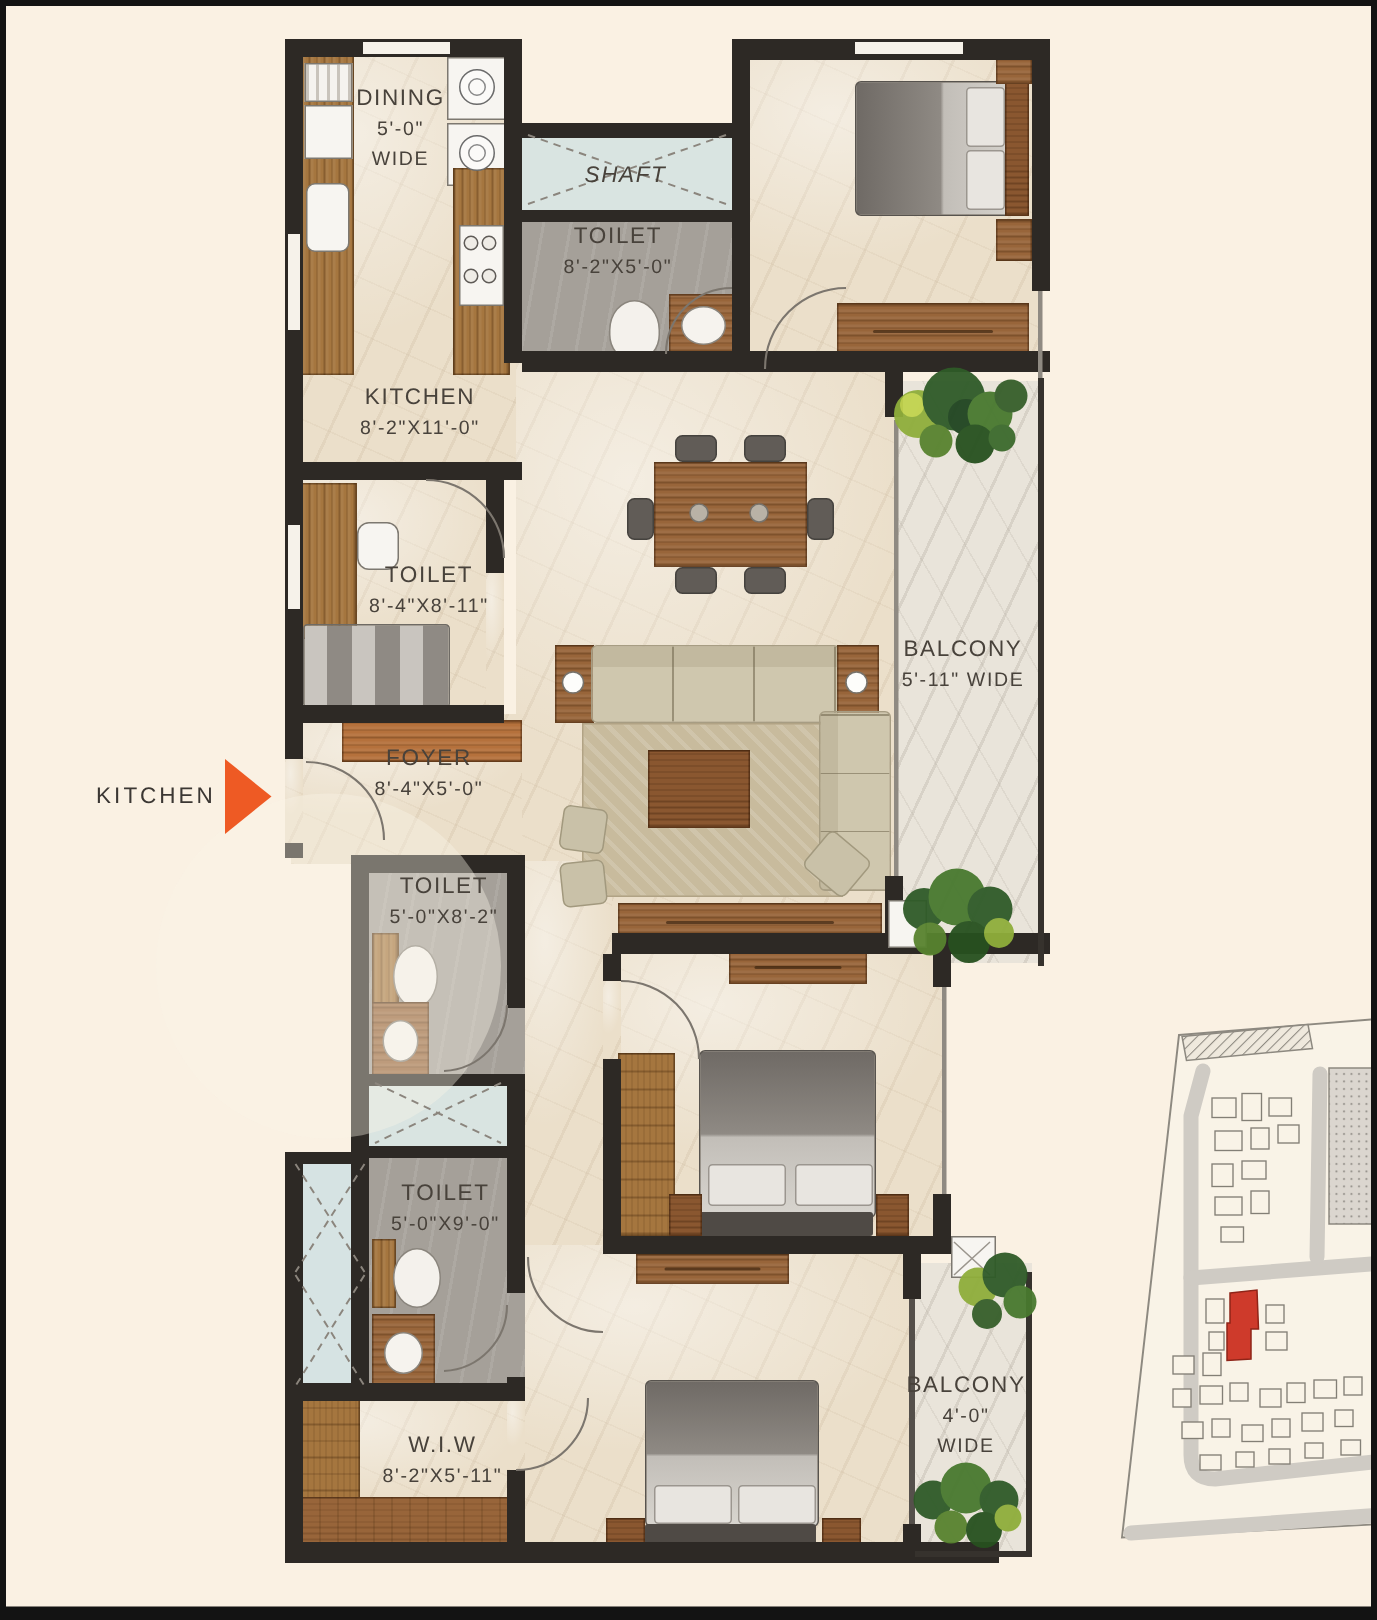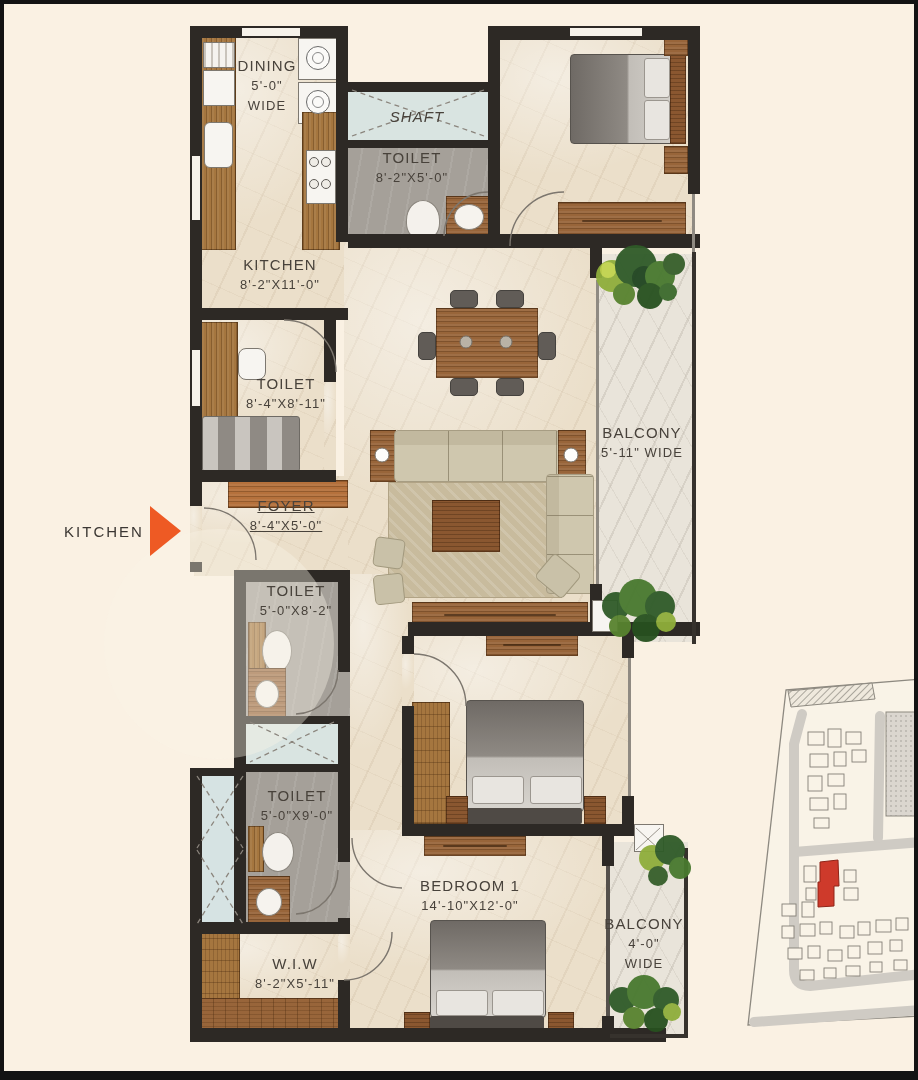--- a/index.html
+++ b/index.html
@@ -311,35 +311,31 @@
     <div class="dm">8'-2"X11'-0"</div>
   </div>
   <div class="label" style="left:282px;top:390px;">
     <div class="nm">TOILET</div>
     <div class="dm">8'-4"X8'-11"</div>
   </div>
   <div class="label" style="left:638px;top:439px;">
     <div class="nm">BALCONY</div>
     <div class="dm">5'-11" WIDE</div>
   </div>
-  <div class="label" style="left:282px;top:512px;text-decoration:underline;">
+  <div class="label" style="left:282px;top:512px;">
     <div class="nm">FOYER</div>
     <div class="dm">8'-4"X5'-0"</div>
   </div>
   <div class="label" style="left:292px;top:597px;">
     <div class="nm">TOILET</div>
     <div class="dm">5'-0"X8'-2"</div>
   </div>
   <div class="label" style="left:293px;top:802px;">
     <div class="nm">TOILET</div>
     <div class="dm">5'-0"X9'-0"</div>
-  </div>
-  <div class="label" style="left:466px;top:892px;">
-    <div class="nm">BEDROOM 1</div>
-    <div class="dm">14'-10"X12'-0"</div>
   </div>
   <div class="label" style="left:291px;top:970px;">
     <div class="nm">W.I.W</div>
     <div class="dm">8'-2"X5'-11"</div>
   </div>
   <div class="label" style="left:640px;top:940px;">
     <div class="nm">BALCONY</div>
     <div class="dm">4'-0"</div>
     <div class="dm">WIDE</div>
   </div>

